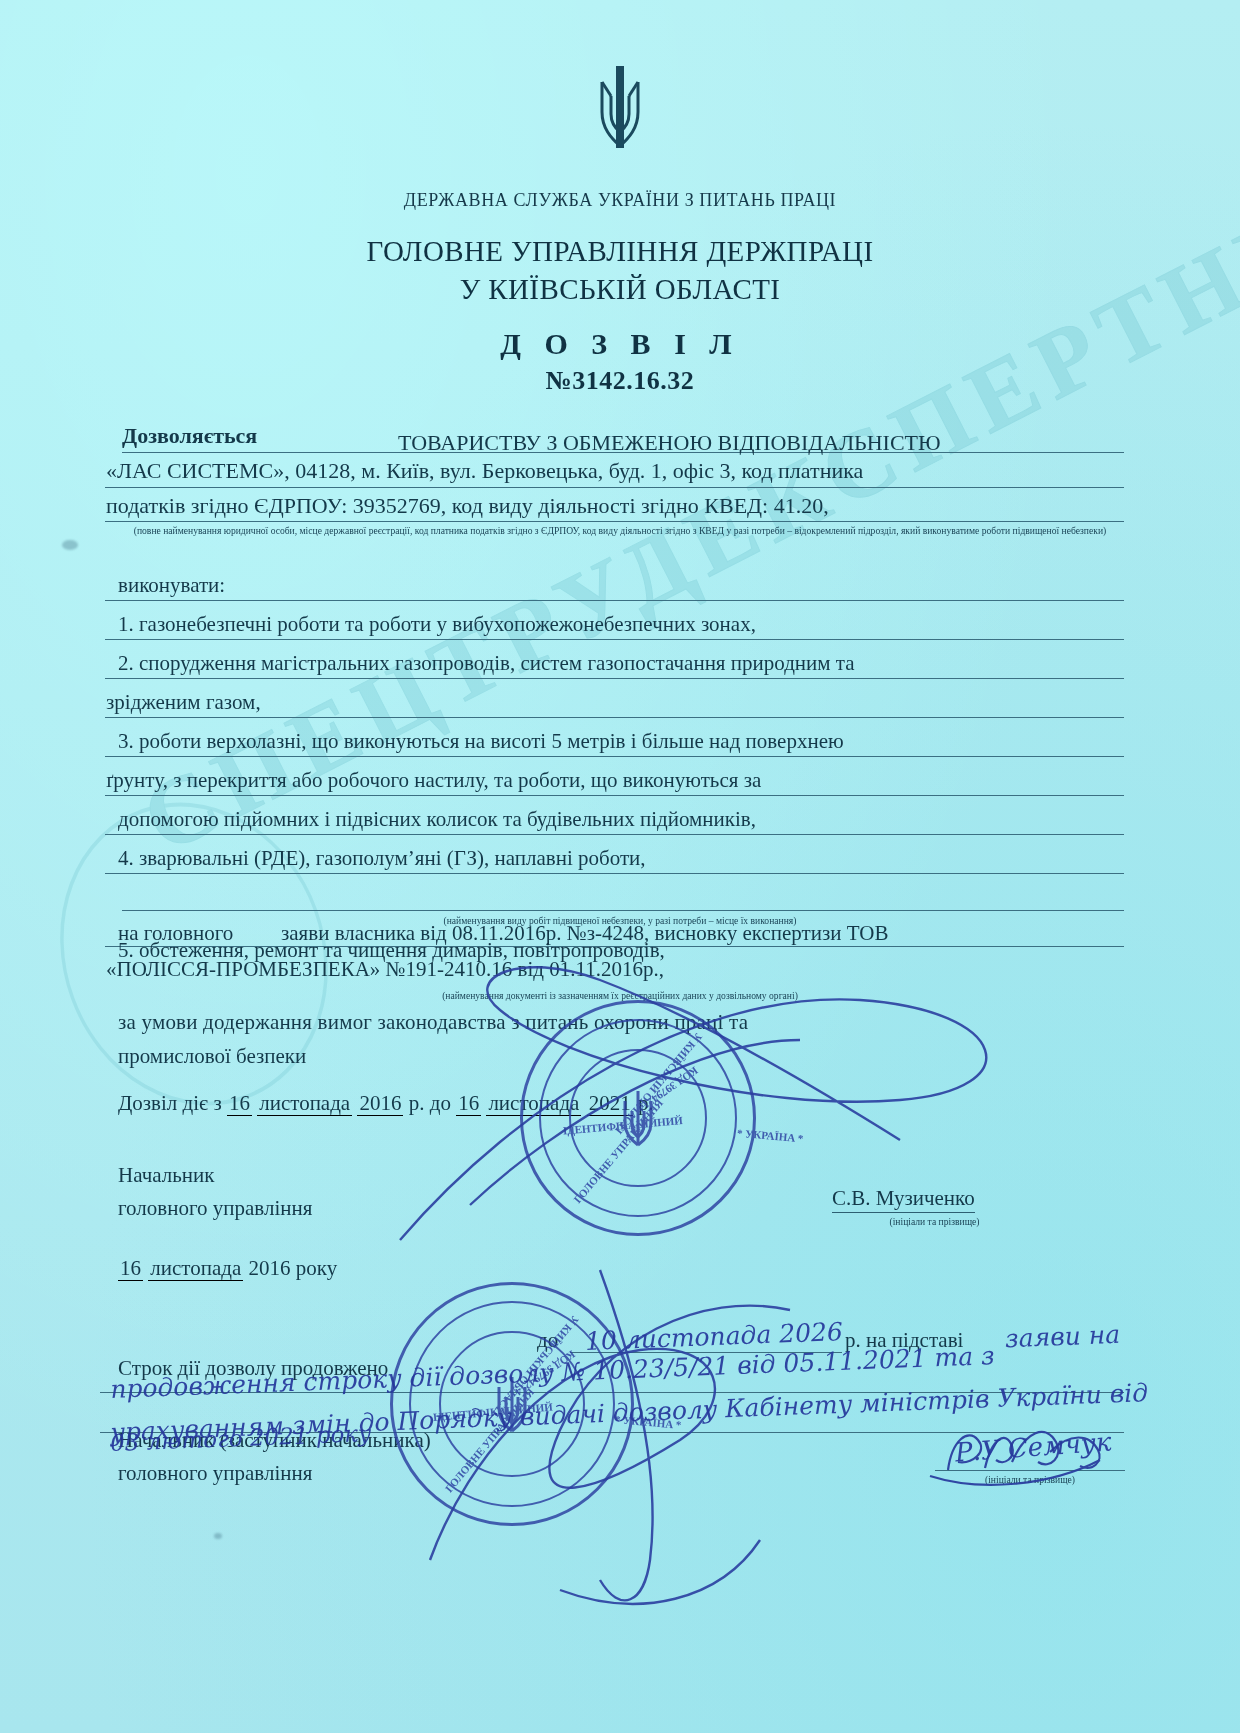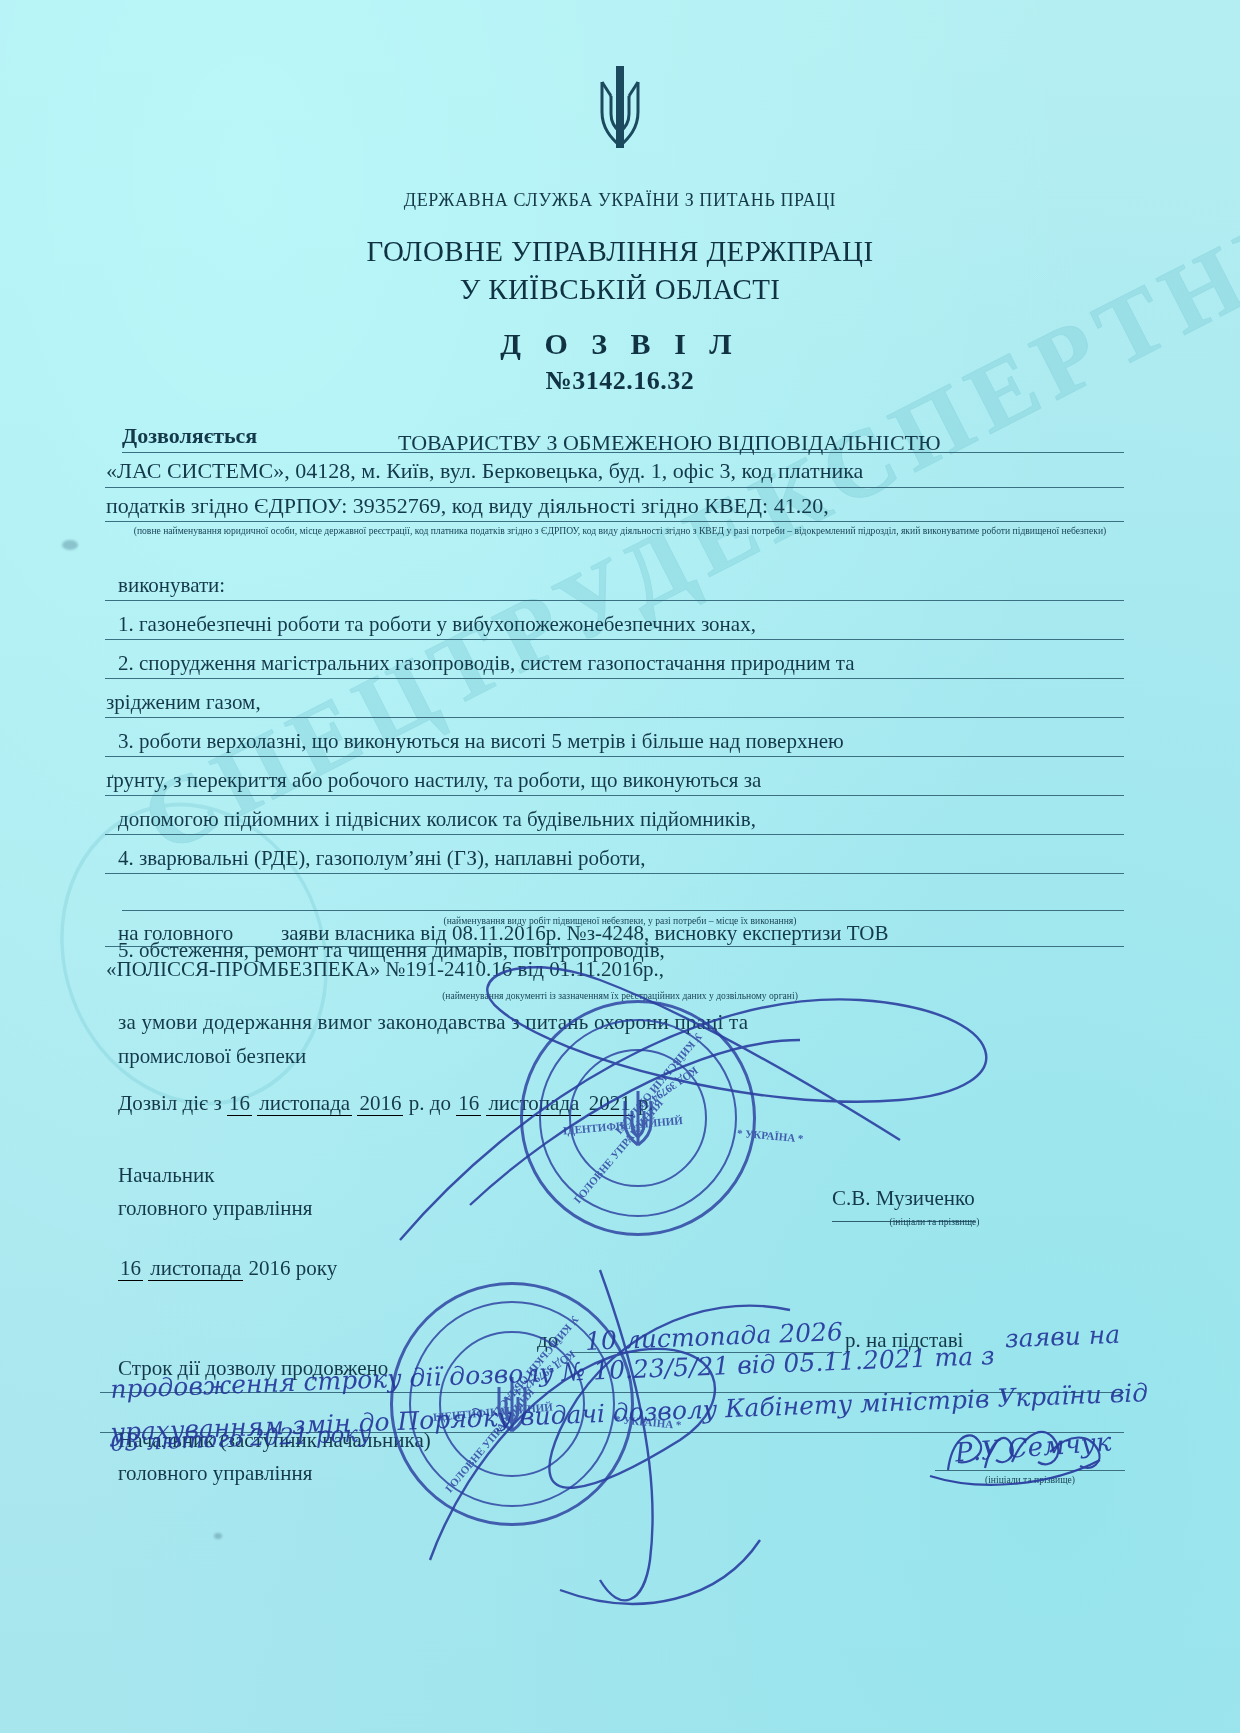--- a/index.html
+++ b/index.html
@@ -206,21 +206,21 @@
     font-size: 23px;
     white-space: nowrap;
     transform: rotate(-2.2deg);
     opacity: 0.92;
   }
   .foot-name {
     position: absolute;
     font-size: 21px;
     color: #14394a;
     border-bottom: 1px solid #2d5f72;
-    padding-bottom: 10px;
+    padding-bottom: 1px;
   }
   .foot-cap {
     position: absolute;
     font-size: 9.6px;
     color: #1b4457;
     text-align: center;
   }
   .smudge {
     position: absolute;
     width: 16px;

